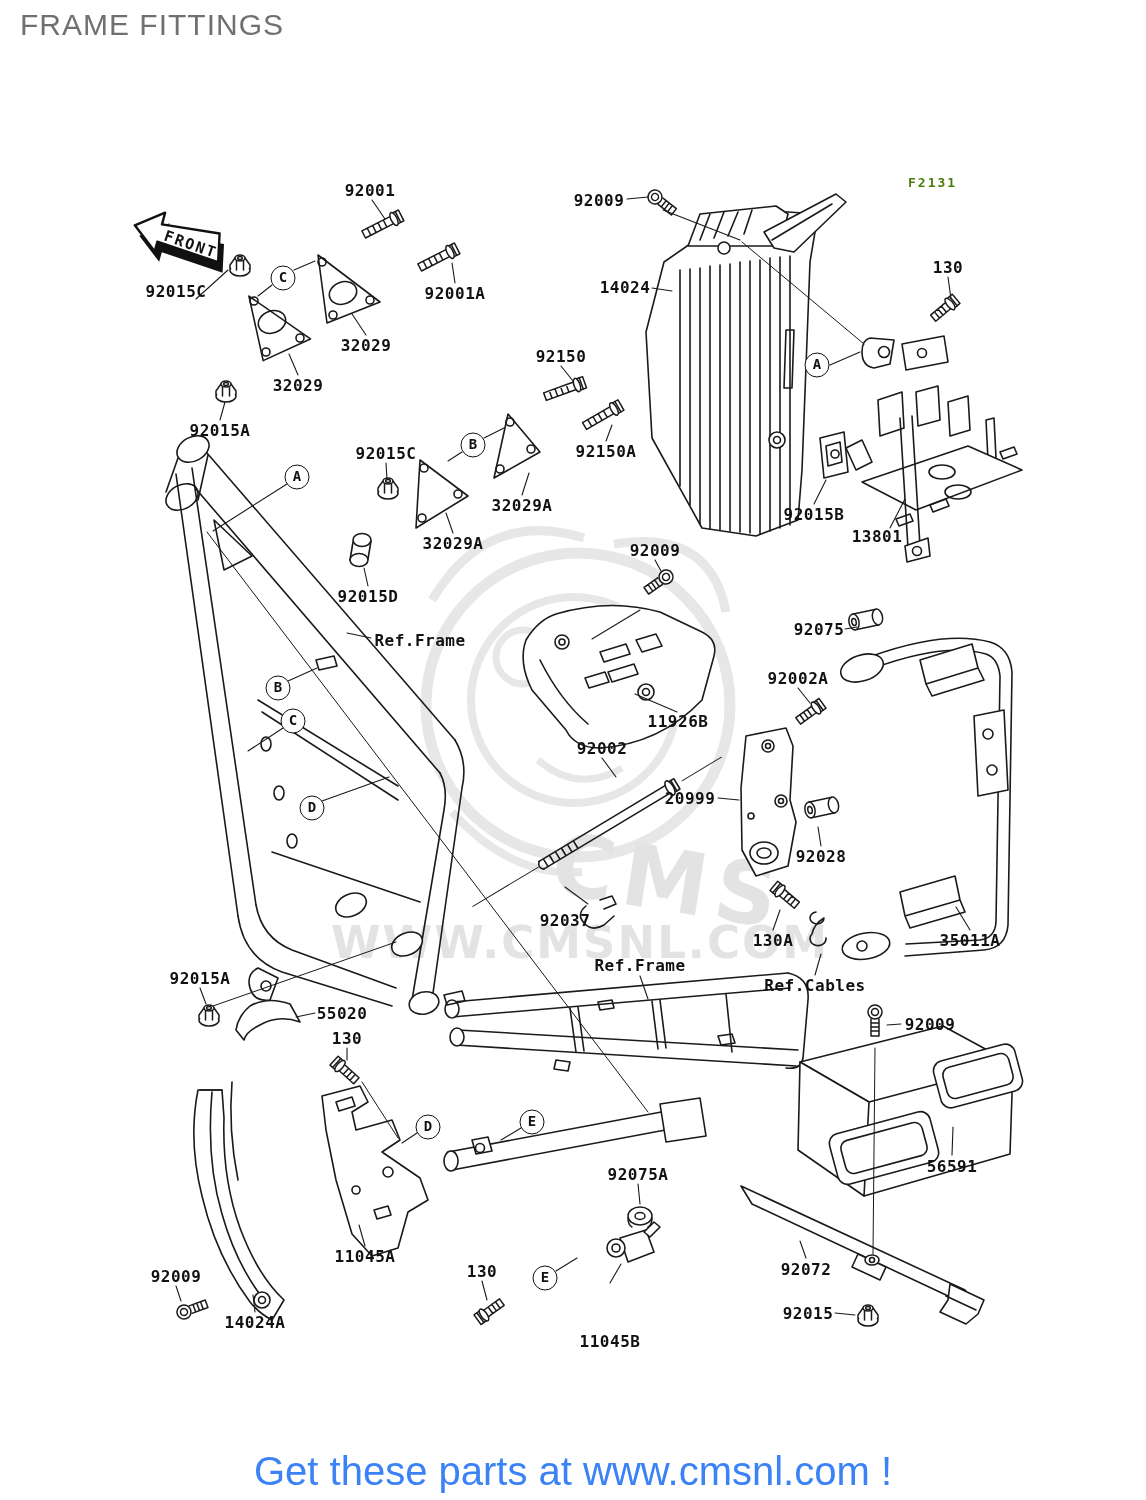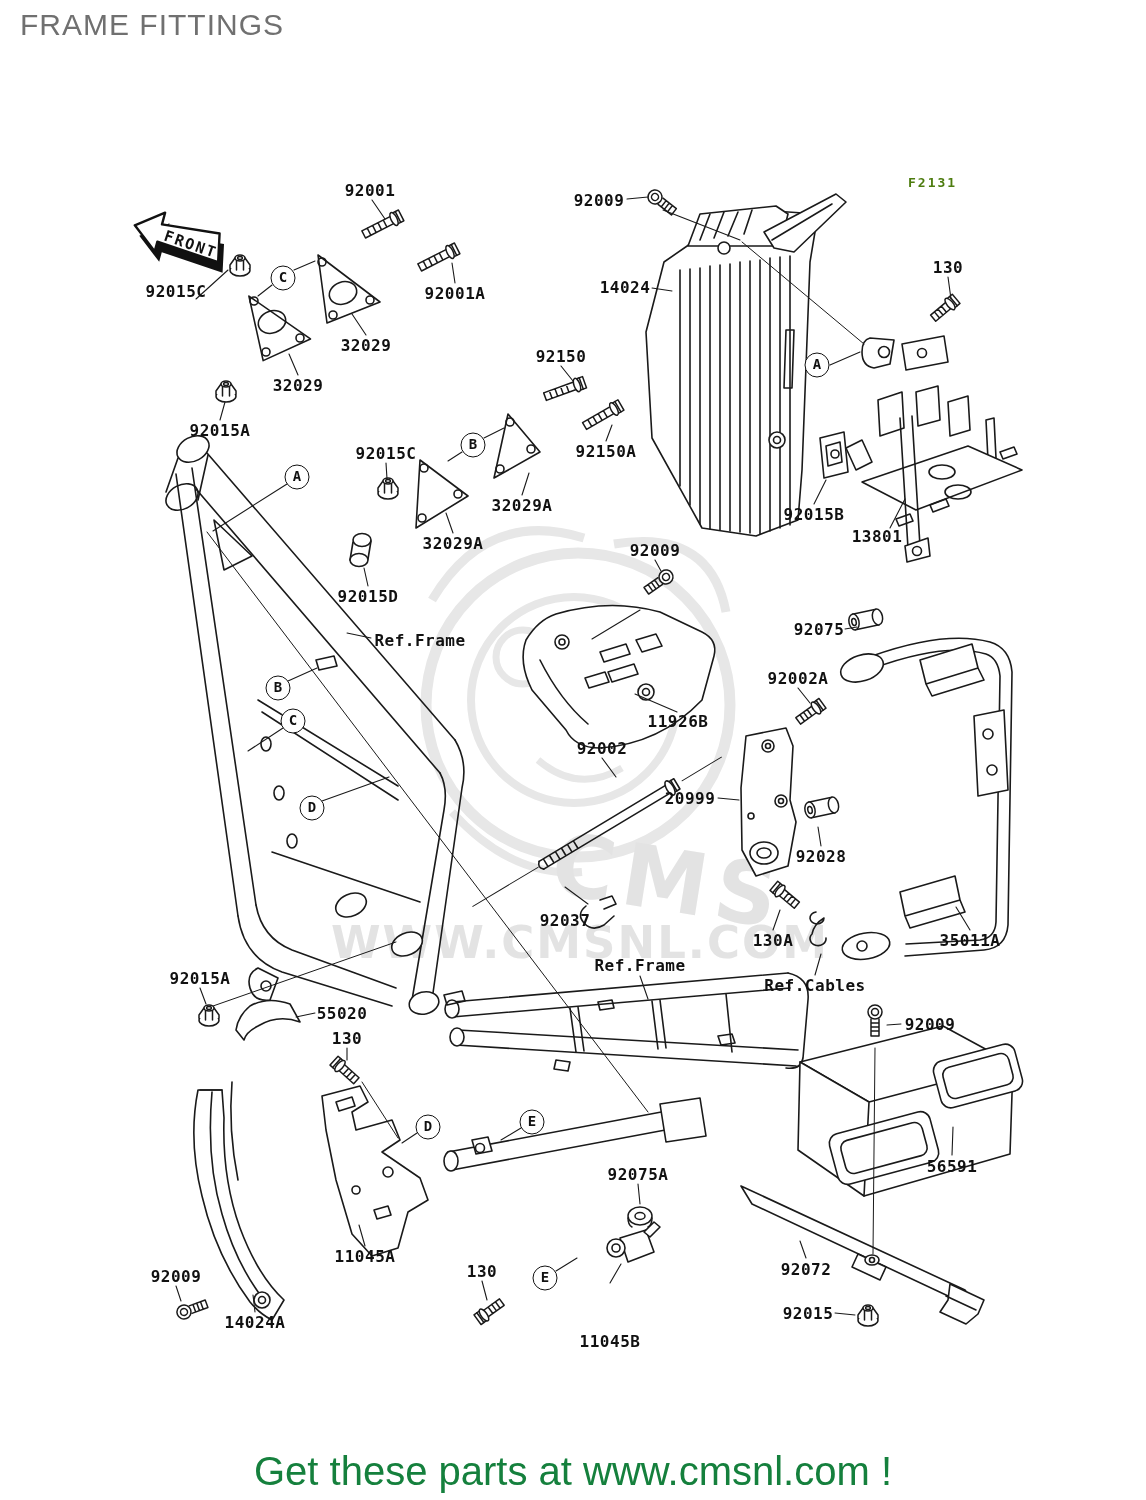--- a/index.html
+++ b/index.html
@@ -371,14 +371,14 @@
       <div class="callout" style="left: 817px; top: 365px;">A</div>
       <div class="callout" style="left: 297px; top: 477px;">A</div>
       <div class="callout" style="left: 278px; top: 688px;">B</div>
       <div class="callout" style="left: 293px; top: 721px;">C</div>
       <div class="callout" style="left: 312px; top: 808px;">D</div>
       <div class="callout" style="left: 428px; top: 1127px;">D</div>
       <div class="callout" style="left: 532px; top: 1122px;">E</div>
       <div class="callout" style="left: 545px; top: 1278px;">E</div>
     </div>
 
-  <a class="banner" href="#" style="color: #15803d;">Get these parts at www.cmsnl.com !</a>
+  <a class="banner" href="#" style="color: #3b82f6;">Get these parts at www.cmsnl.com !</a>
 </div>
 
 </body></html>

